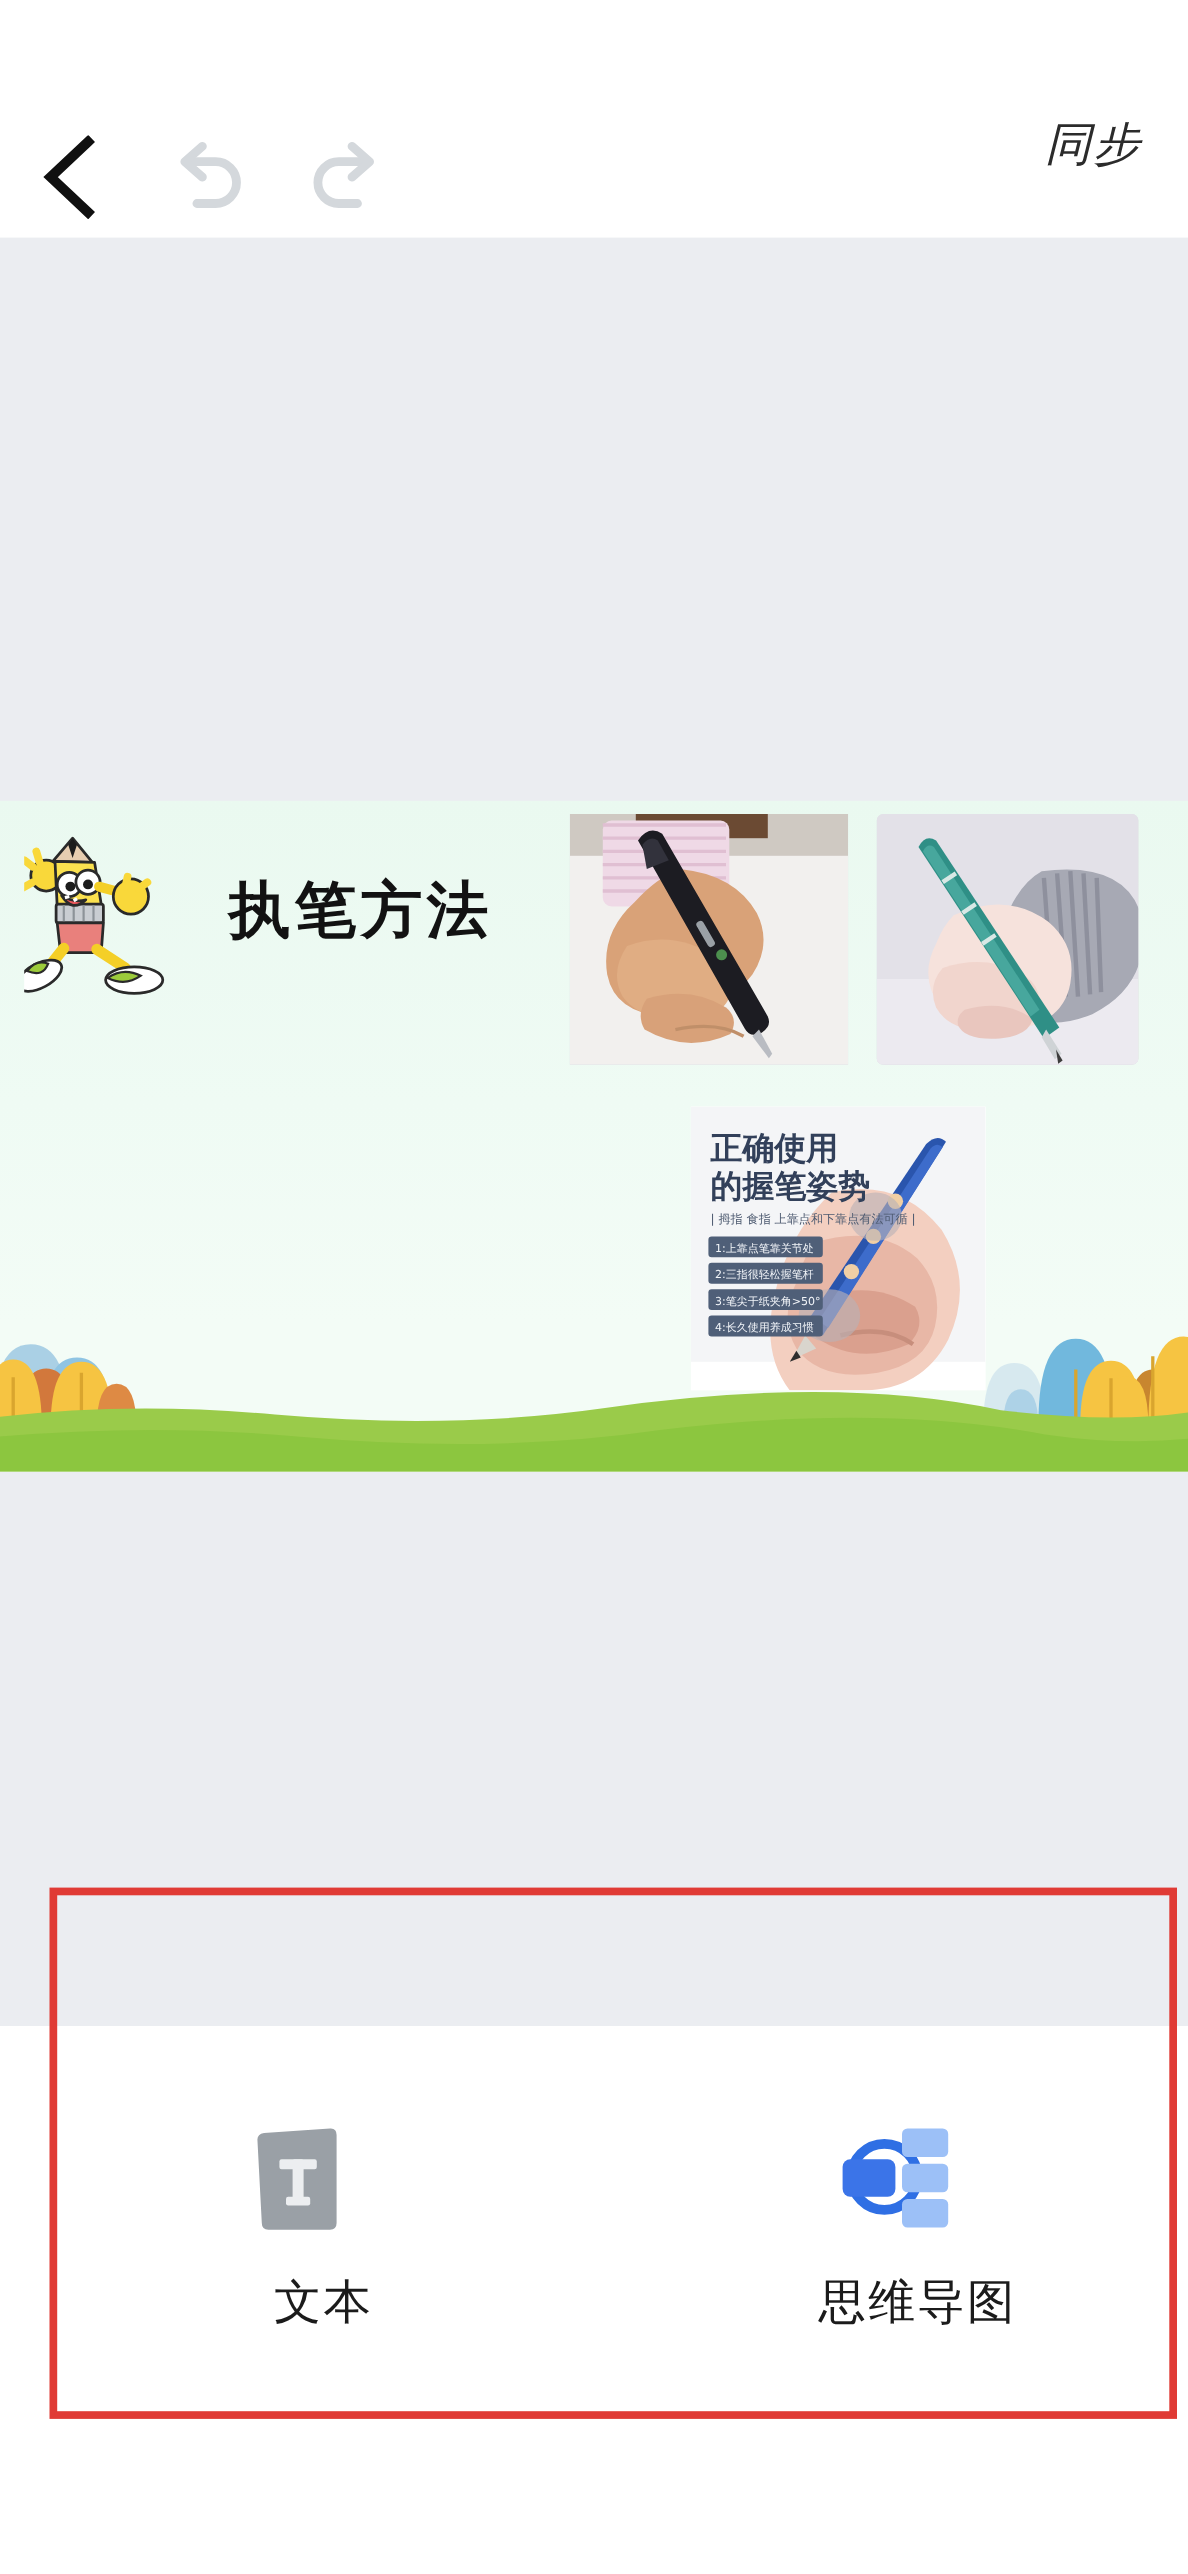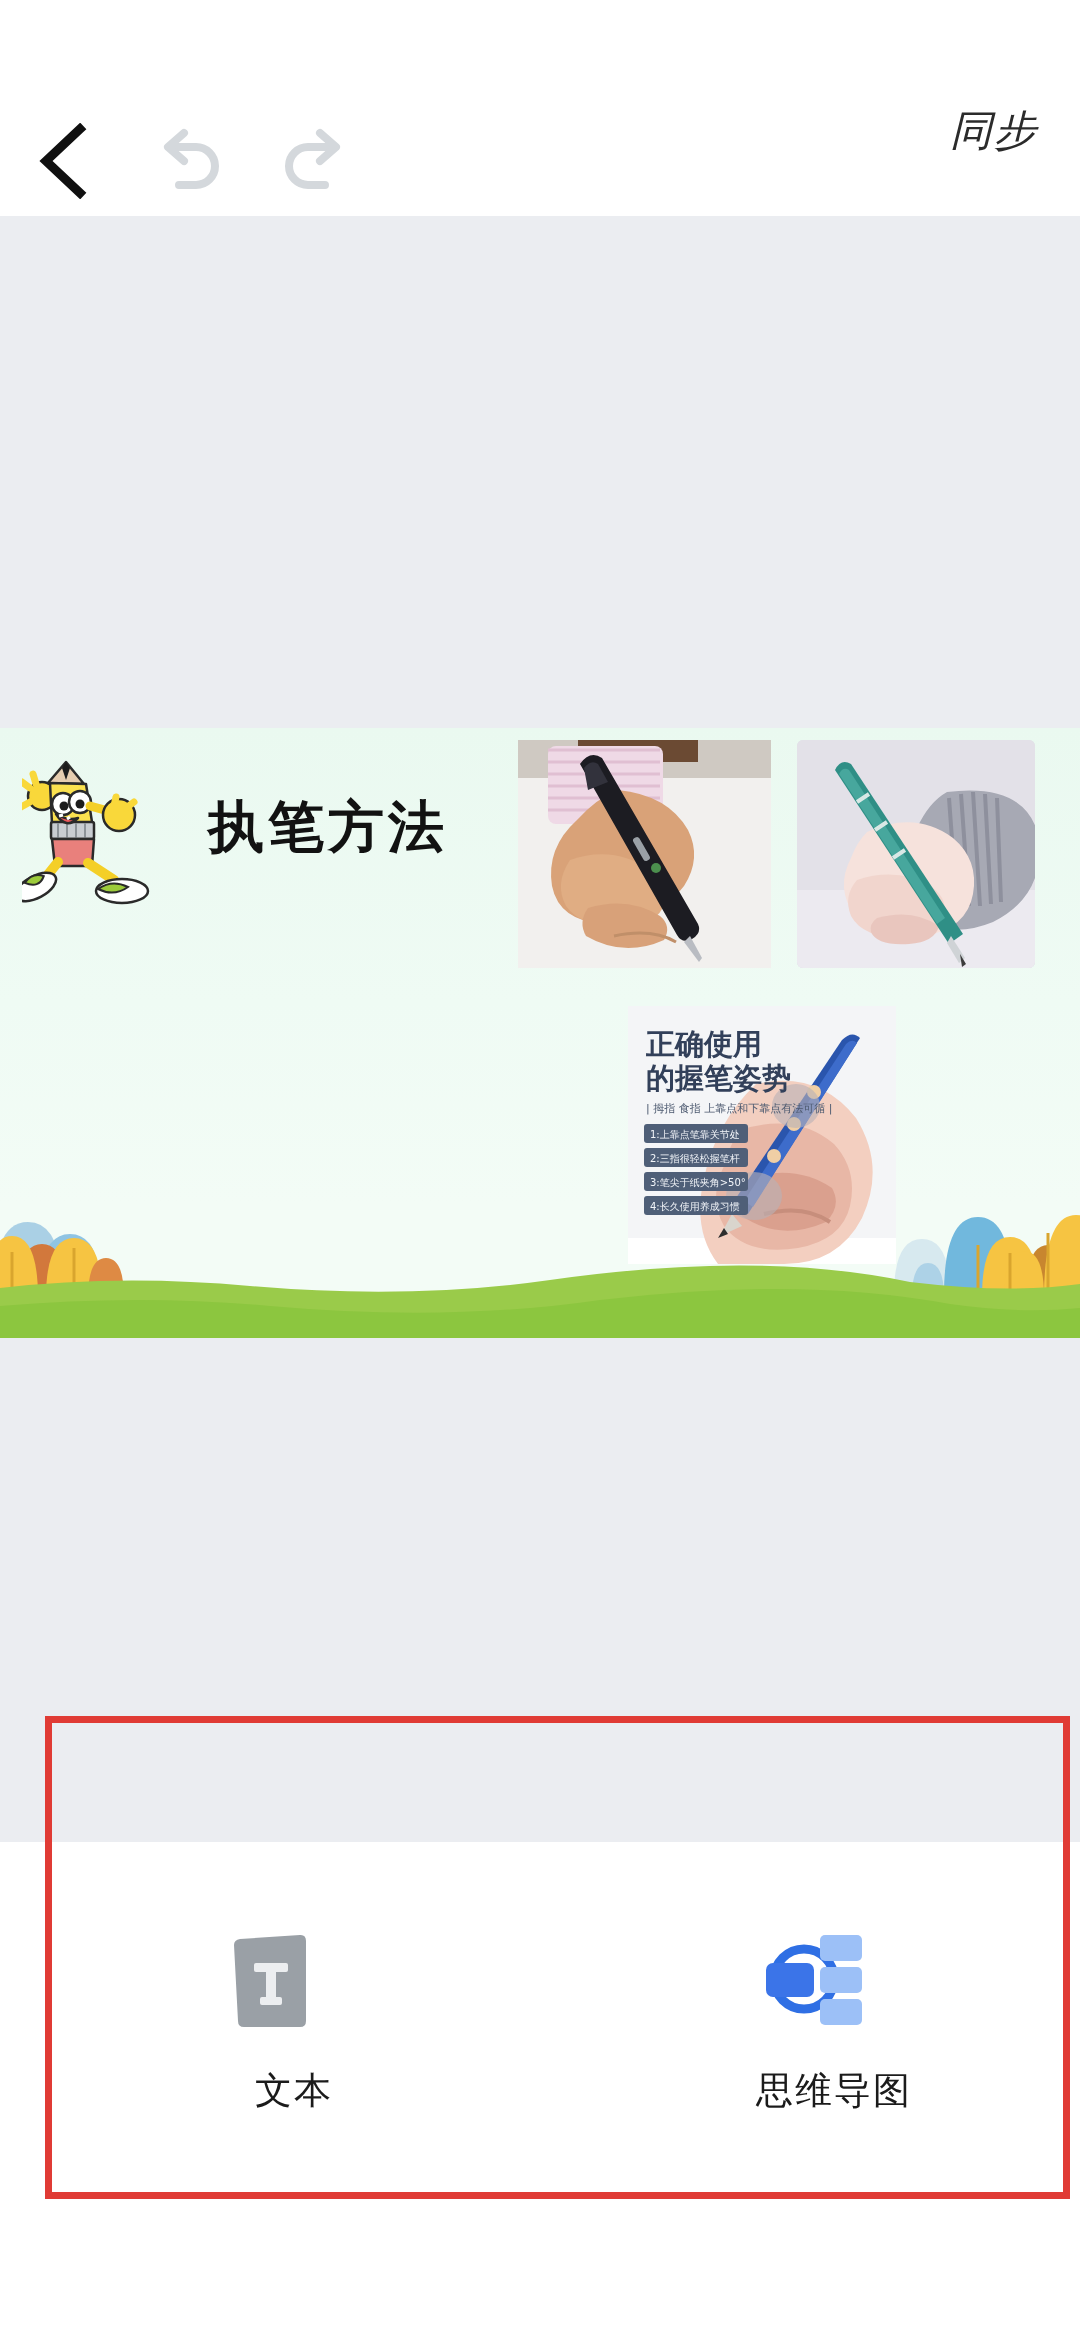--- a/index.html
+++ b/index.html
@@ -90,21 +90,21 @@
     position:absolute;left:0;top:74px;width:1080px;
     display:flex;align-items:flex-start;
   }
   .tool{
     flex:1 1 0;display:flex;flex-direction:column;align-items:center;
     background:transparent;border:0;padding:0;
   }
   .tool-ico{width:130px;height:130px;display:flex;align-items:center;justify-content:center;}
   .tool-ico svg{display:block;}
   .tool-label{
-    margin-top:26px;font-size:37px;color:#1b1b1b;letter-spacing:2px;
+    margin-top:26px;font-size:43px;color:#1b1b1b;letter-spacing:2px;
     line-height:1;white-space:nowrap;margin-left:48px;
   }
 </style>
 </head>
 <body>
 
 <div class="phone">
 
   <div class="appbar">
 

